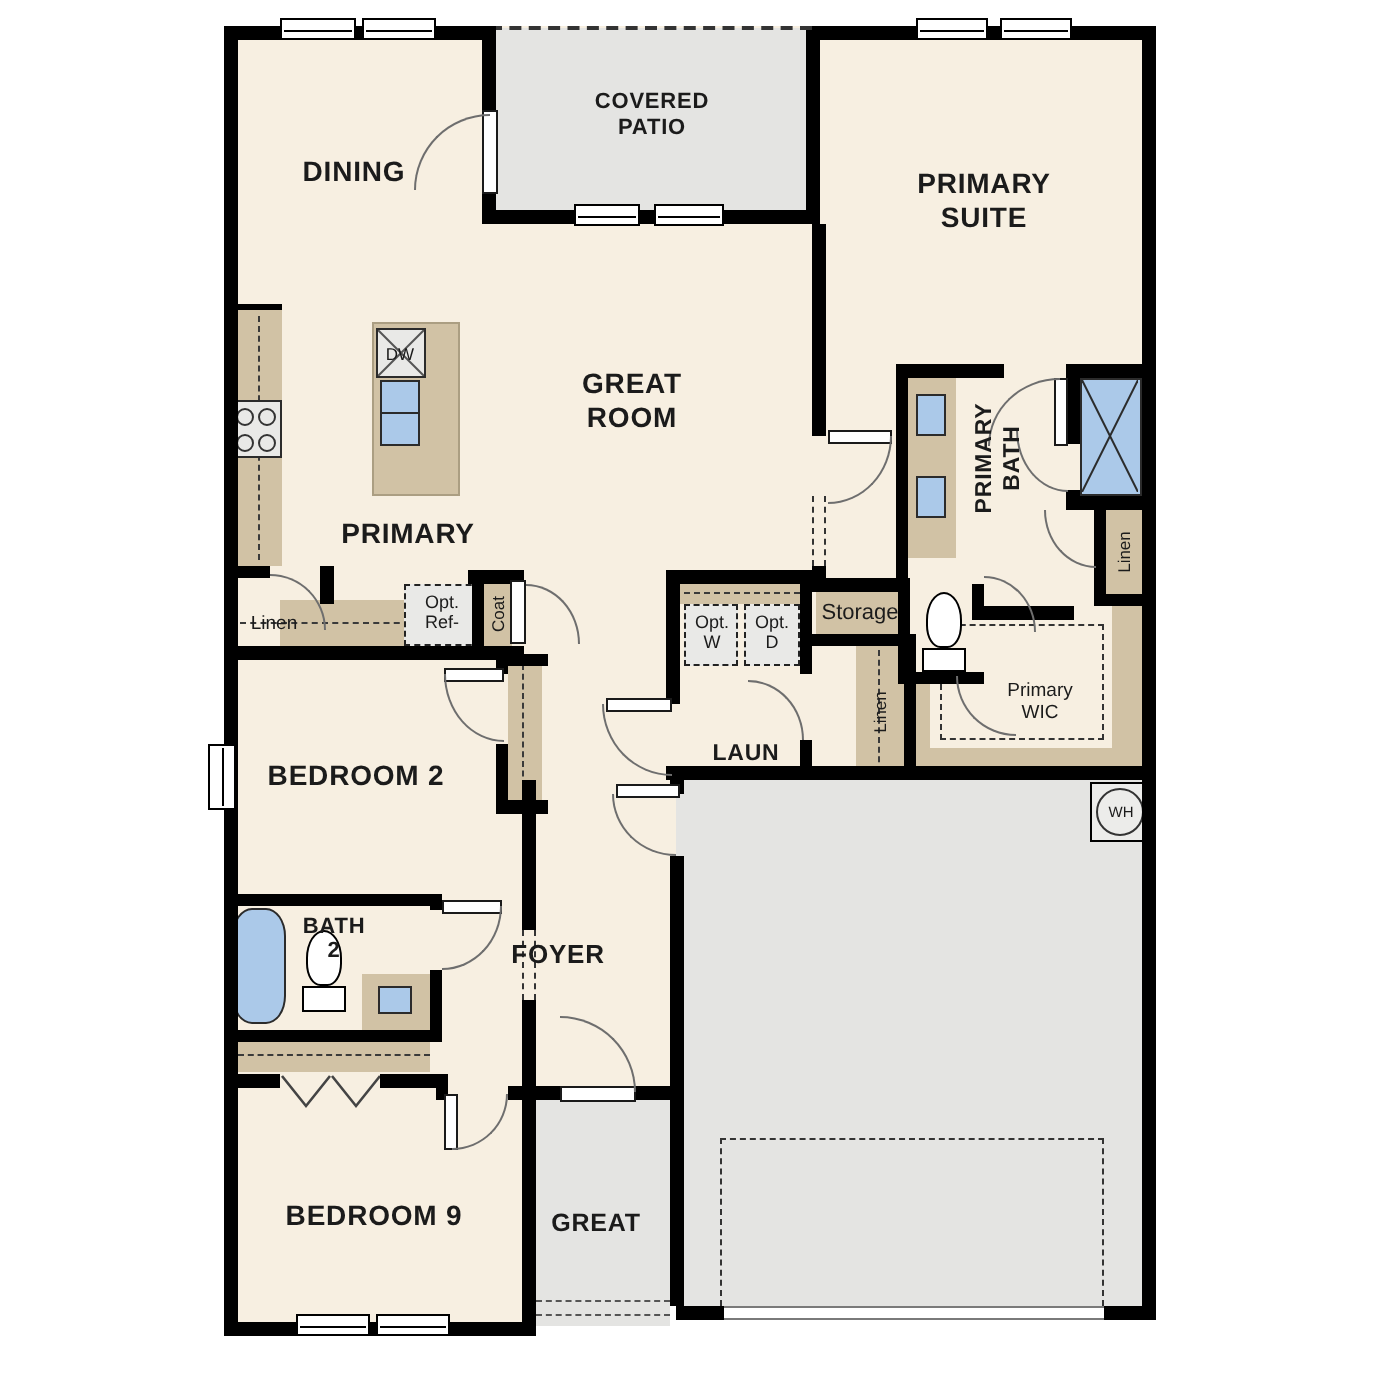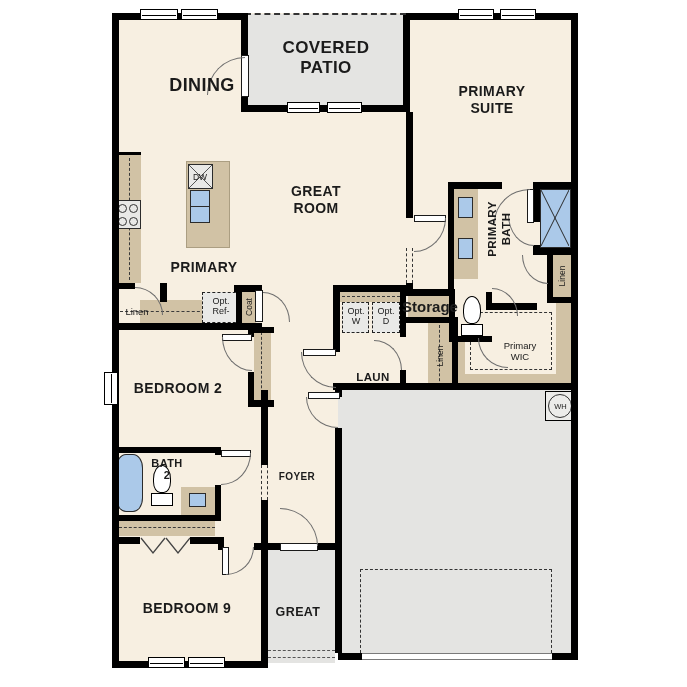--- a/index.html
+++ b/index.html
@@ -216,47 +216,47 @@
   <svg style="left:140px;top:537px;" width="50" height="18">
     <polyline points="1,1 13,16 25,1" fill="none" stroke="#444" stroke-width="1.3"></polyline>
     <polyline points="26,1 38,16 50,1" fill="none" stroke="#444" stroke-width="1.3"></polyline>
   </svg>
 
   <div style="left:362px;top:653px;width:190px;height:7px;background:#fff;border-top:1.5px solid #7a7a7a;border-bottom:1.5px solid #7a7a7a;"></div>
   <div style="left:360px;top:569px;width:192px;height:84px;border:1.5px dashed #333;border-bottom:none;"></div>
   <div class="dashh" style="left:268px;top:650px;width:67px;height:1px;border-top:1.5px dashed #555;"></div>
   <div class="dashh" style="left:268px;top:657px;width:67px;height:1px;border-top:1.5px dashed #555;"></div>
 
-  <div class="lbl" style="left:177px;top:86px;font-size:18px;margin-left:25px;">DINING</div>
-  <div class="lbl" style="left:326px;top:58px;font-size:17px;">COVERED
+  <div class="lbl" style="left:177px;top:86px;font-size:14px;">DINING</div>
+  <div class="lbl" style="left:326px;top:58px;font-size:11px;">COVERED
 PATIO</div>
   <div class="lbl" style="left:492px;top:100px;font-size:14px;">PRIMARY
 SUITE</div>
   <div class="lbl" style="left:316px;top:200px;font-size:14px;">GREAT
 ROOM</div>
   <div class="lbl" style="left:204px;top:267px;font-size:14px;">PRIMARY</div>
   <div class="lbl" style="left:178px;top:388px;font-size:14px;">BEDROOM 2</div>
   <div class="lbl" style="left:167px;top:470px;font-size:11px;line-height:1.05;">BATH
 2</div>
-  <div class="lbl" style="left:297px;top:477px;font-size:10px;">FOYER</div>
+  <div class="lbl" style="left:279px;top:477px;font-size:13px;">FOYER</div>
   <div class="lbl" style="left:373px;top:378px;font-size:11.5px;">LAUN</div>
   <div class="lbl rot" style="left:500px;top:229px;font-size:11.5px;">PRIMARY
 BATH</div>
   <div class="lbl reg" style="left:520px;top:351px;font-size:9.5px;">Primary
 WIC</div>
   <div class="lbl" style="left:187px;top:608px;font-size:14px;">BEDROOM 9</div>
   <div class="lbl" style="left:298px;top:612px;font-size:12.5px;">GREAT</div>
 
   <div class="lbl reg" style="left:137px;top:312px;font-size:9.5px;">Linen</div>
   <div class="lbl reg" style="left:221px;top:307px;font-size:9px;line-height:1.1;">Opt.
 Ref-</div>
   <div class="lbl reg rot" style="left:249px;top:307px;font-size:8.5px;">Coat</div>
   <div class="lbl reg" style="left:200px;top:177px;font-size:8.5px;">DW</div>
   <div class="lbl reg" style="left:356px;top:317px;font-size:9px;line-height:1.1;">Opt.
 W</div>
   <div class="lbl reg" style="left:386px;top:317px;font-size:9px;line-height:1.1;">Opt.
 D</div>
-  <div class="lbl reg" style="left:430px;top:307px;font-size:15px;font-weight:bold;">Storage</div>
+  <div class="lbl reg" style="left:430px;top:307px;font-size:11px;">Storage</div>
   <div class="lbl reg rot" style="left:440px;top:356px;font-size:8.5px;">Linen</div>
   <div class="lbl reg rot" style="left:562px;top:276px;font-size:8.5px;">Linen</div>
   <div class="lbl reg" style="left:560.5px;top:406.5px;font-size:7.5px;">WH</div>
 
 </div>
 
 </body></html>

